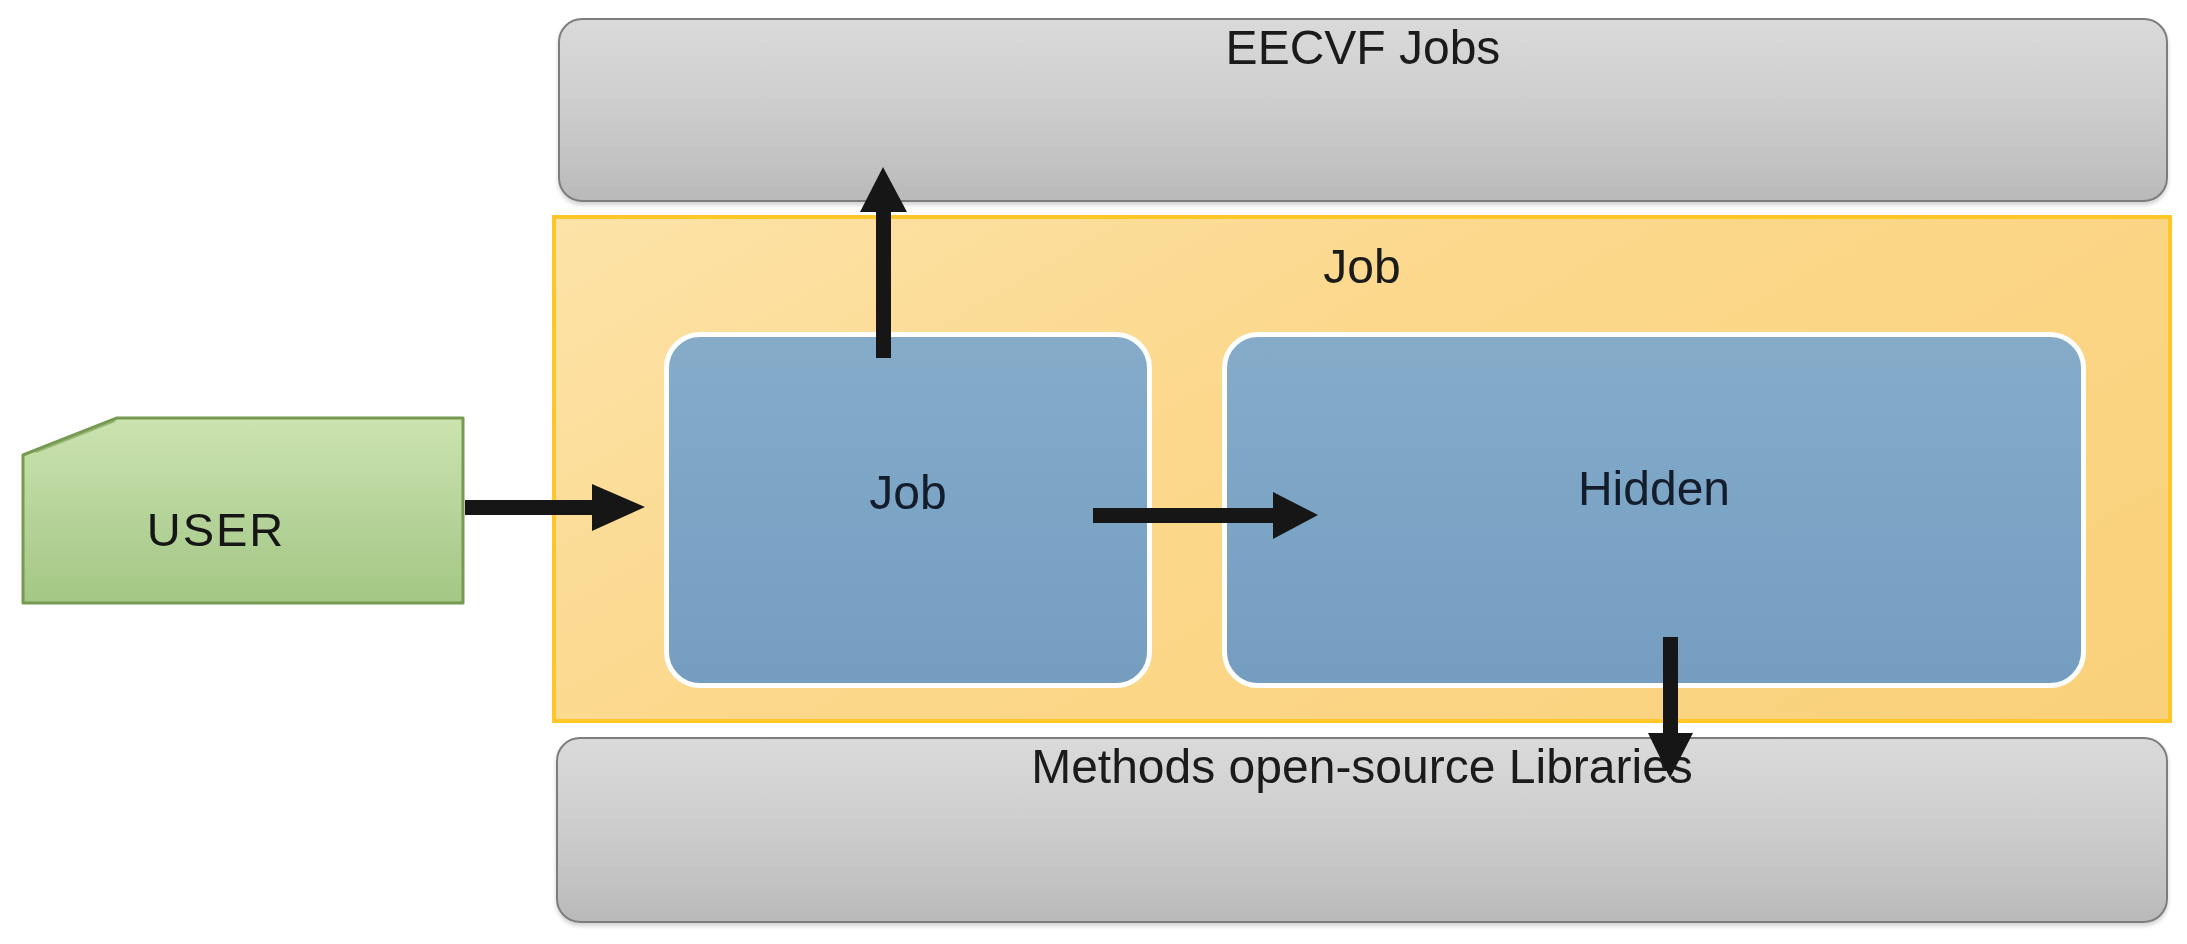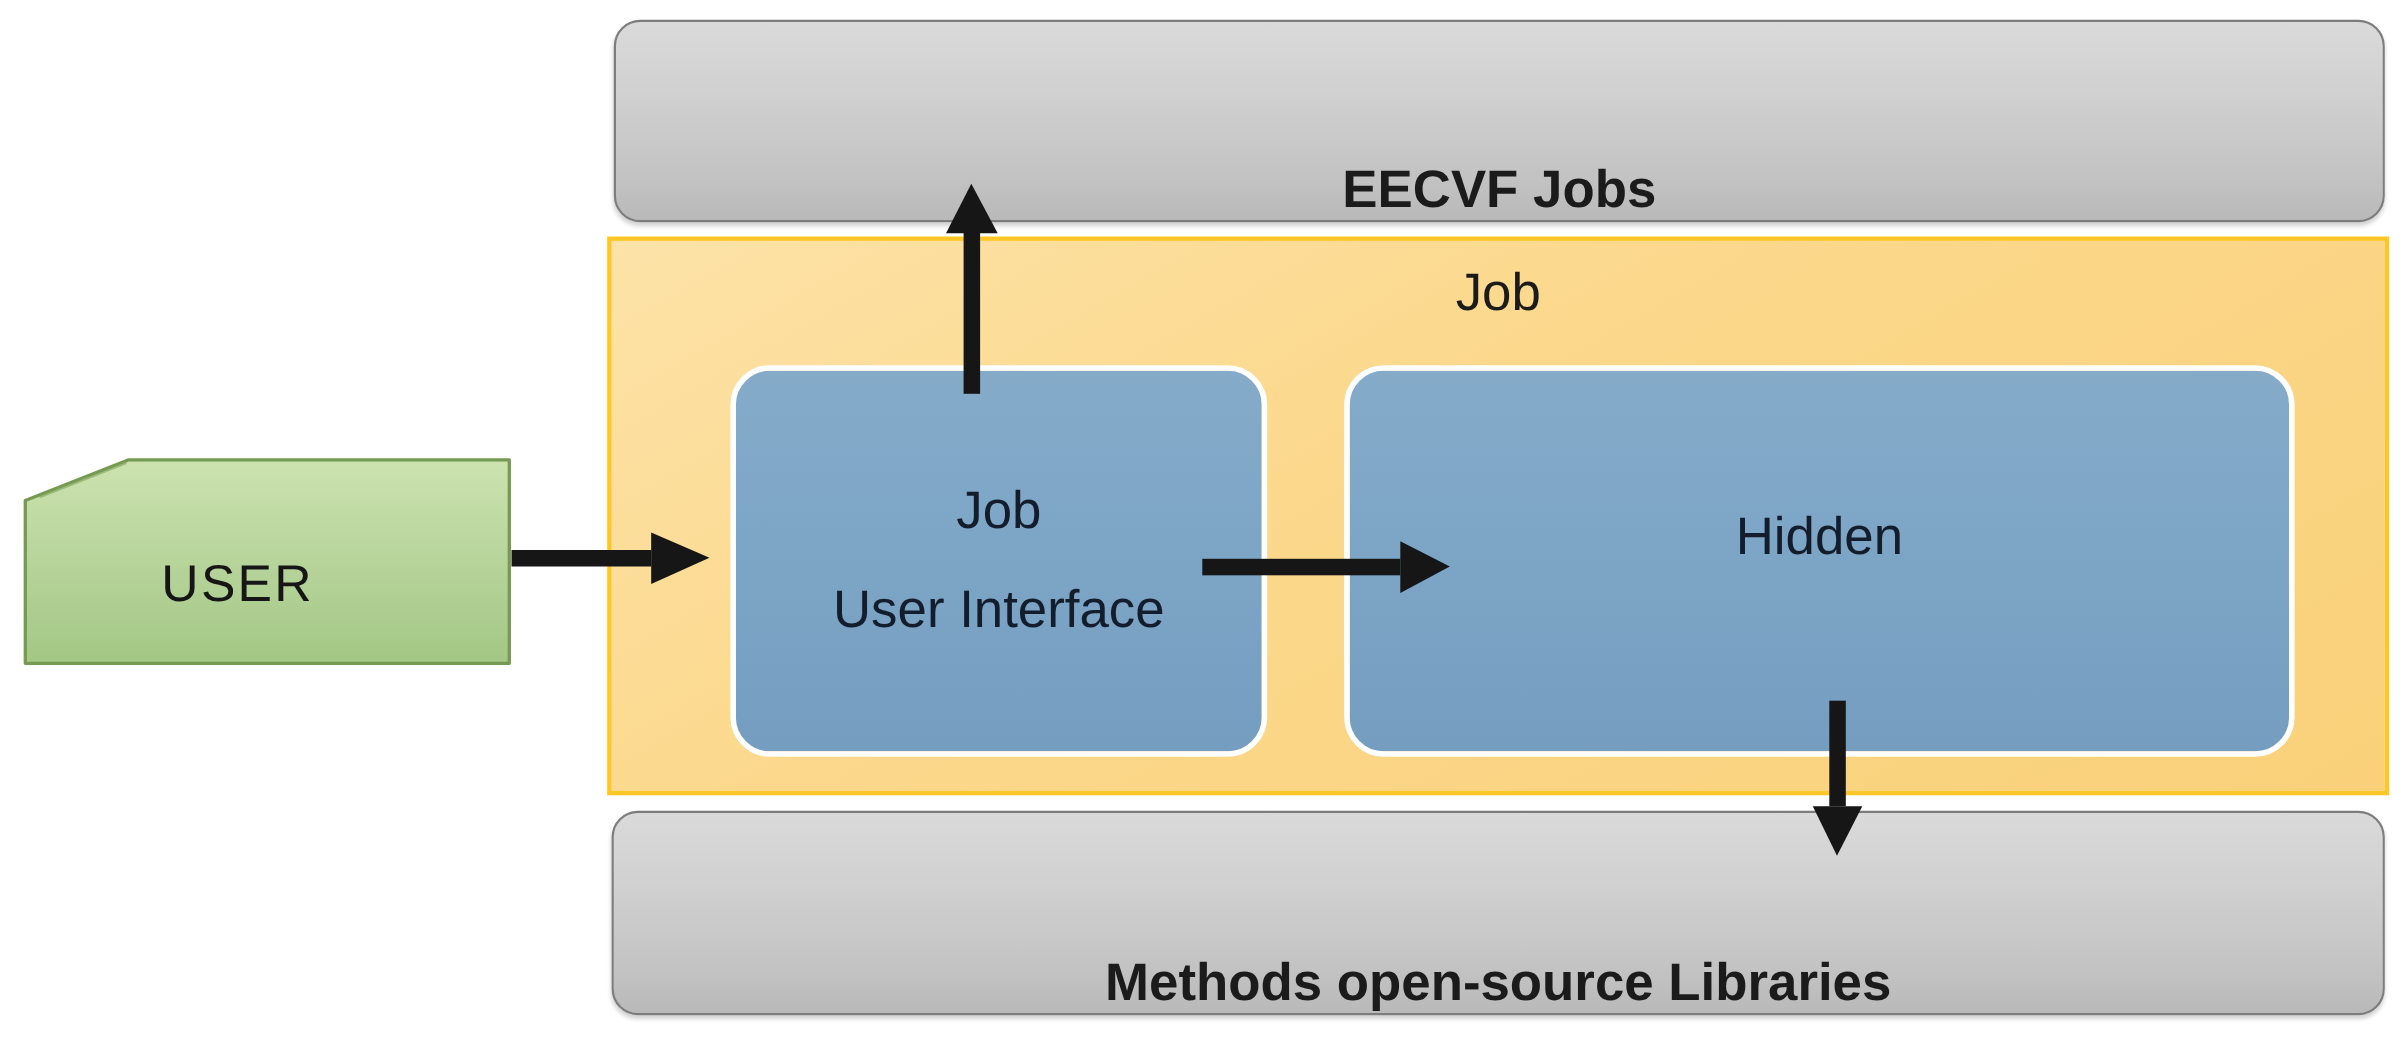--- a/index.html
+++ b/index.html
@@ -24,23 +24,22 @@
     text-align: center;
     white-space: nowrap;
   }
   
   .gray-box {
     background: linear-gradient(180deg, #dadada 0%, #cecece 45%, #c2c2c2 80%, #b9b9b9 100%);
     border: 2px solid #7d7d7d;
     border-radius: 24px;
     box-shadow: 0 3px 4px rgba(0,0,0,0.18);
     display: flex;
-    align-items: flex-end;
+    align-items: flex-start;
     justify-content: center;
-    font-weight: bold;
   }
   .gray-box .label { font-size: 48px; }
   .node-eecvf  { left: 558px; top: 18px;  width: 1610px; height: 184px; }
   .node-python { left: 556px; top: 737px; width: 1612px; height: 186px; }
   
   .node-job-container {
     left: 552px; top: 215px; width: 1620px; height: 508px;
     background: linear-gradient(150deg, #fde3a8 0%, #fbd88c 40%, #fad17a 100%);
     border: 4px solid #ffc627;
   }
@@ -120,21 +119,20 @@
     <div class="node gray-box node-eecvf">
       <span class="label">EECVF Jobs</span>
     </div>
 
     <div class="node node-job-container">
       <div class="label job-container-label">Job</div>
     </div>
 
     <div class="node blue-box node-job-ui">
       <span class="label gap-after">Job</span>
-      <span class="label">User Interface</span>
     </div>
 
     <div class="node blue-box node-hidden">
       <span class="label gap-after-lg">Hidden</span>
     </div>
 
     <div class="node gray-box node-python">
       <span class="label">Methods open-source Libraries</span>
     </div>
 

